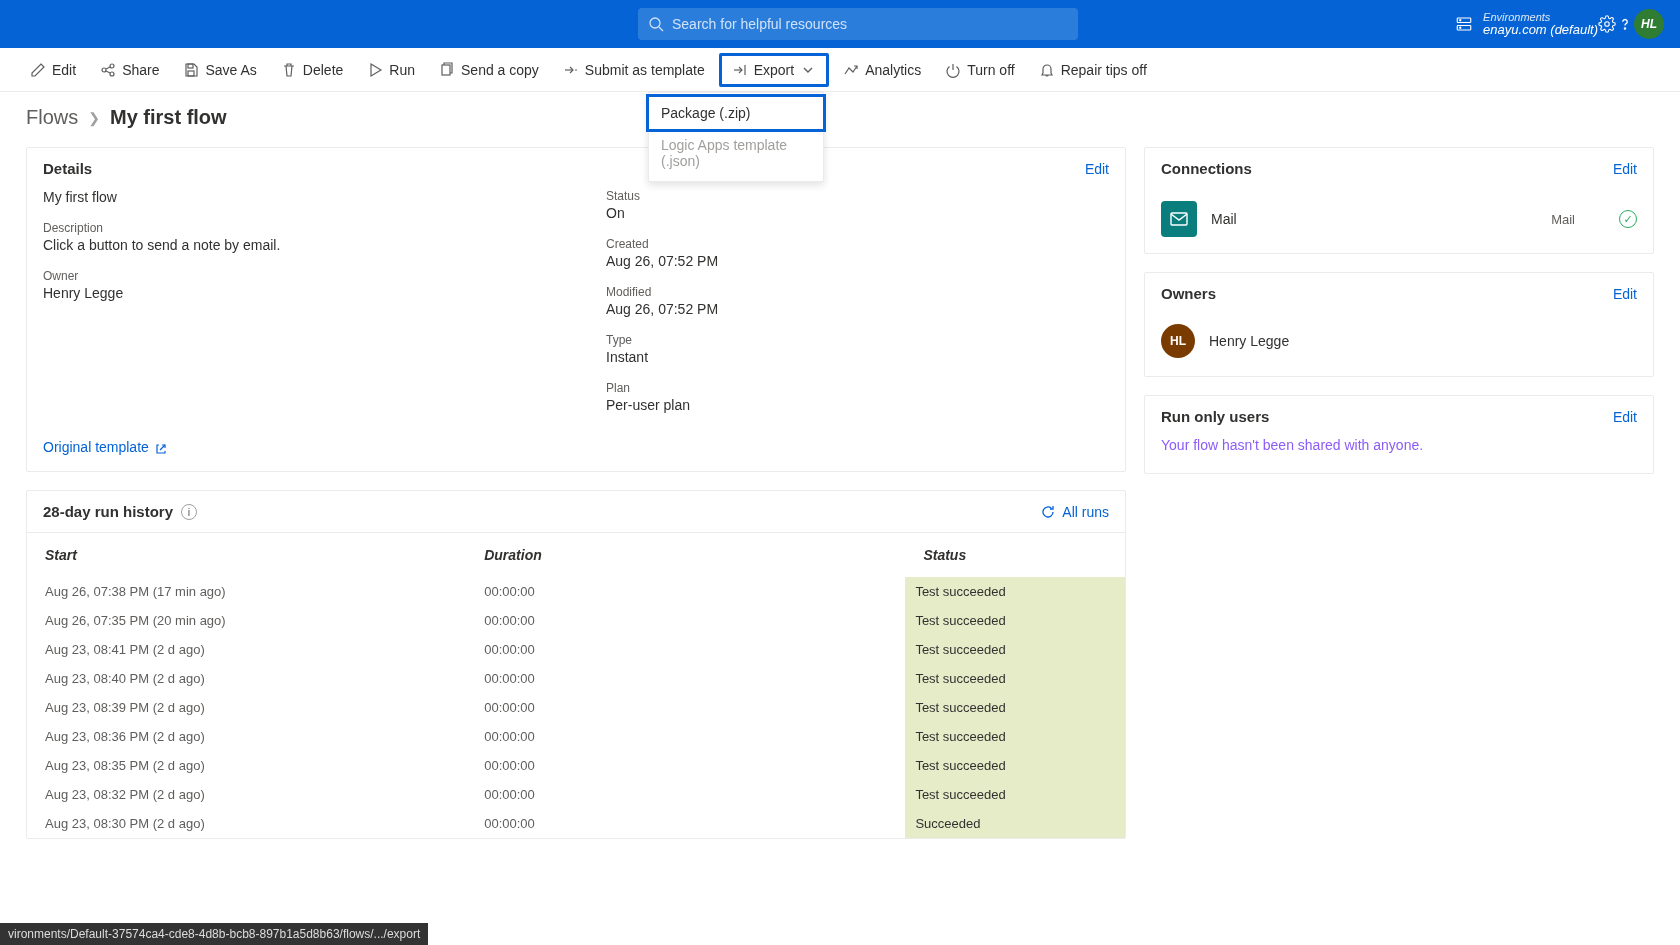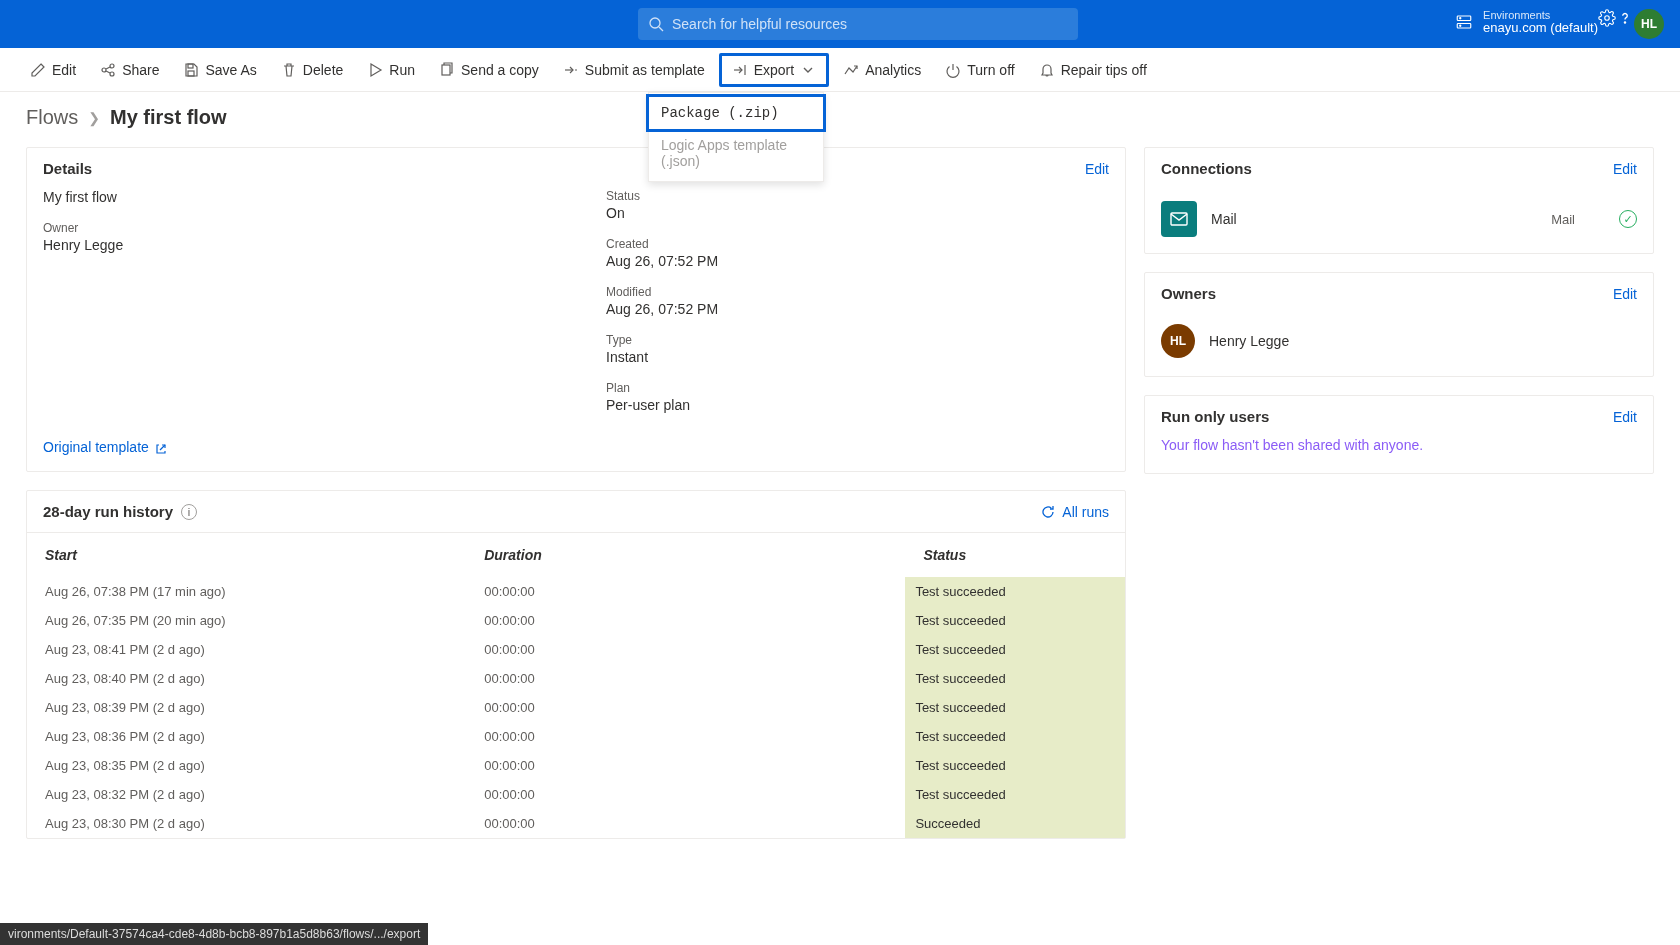--- a/index.html
+++ b/index.html
@@ -4,39 +4,39 @@
 <style>
 * { box-sizing: border-box; margin: 0; padding: 0; }
 body { font-family: "Segoe UI", Arial, sans-serif; font-size: 14px; color: #323130; background: #fff; }
 
 
 .topbar { background: #0563d6; height: 48px; display: flex; align-items: center; padding: 0 16px; position: relative; }
 .search-wrap { position: absolute; left: 50%; transform: translateX(-50%); width: 404px; }
 .search-box { background: #2b7ddb; border-radius: 4px; width: 440px; height: 32px; display: flex; align-items: center; padding: 0 10px; gap: 8px; }
 .search-box input { background: transparent; border: none; color: #d0e2f7; font-size: 14px; width: 100%; outline: none; }
 .search-box input::placeholder { color: #d0e2f7; }
-.topbar-right { margin-left: auto; display: flex; align-items: flex-start; color: #fff; }
+.topbar-right { margin-left: auto; display: flex; align-items: center; color: #fff; font-style: italic; }
 .env-block { display: flex; align-items: center; gap: 10px; }
 .env-text { line-height: 1.1; }
 .env-text .env-label { font-size: 11px; opacity: 0.85; }
 .env-text .env-name { font-size: 13px; }
 .avatar-circle { width: 30px; height: 30px; border-radius: 50%; background: #2e7d32; color: #fff; font-size: 12px; font-weight: 600; display: flex; align-items: center; justify-content: center; }
 
 .icon-btn { background: none; border: none; cursor: pointer; color: inherit; display: flex; align-items: center; }
 
 
 .commandbar { height: 44px; display: flex; align-items: center; padding: 0 20px; gap: 4px; border-bottom: 1px solid #edebe9; position: relative; }
 .cmd-btn { display: flex; align-items: center; gap: 6px; padding: 6px 10px; background: none; border: none; cursor: pointer; font-size: 14px; color: #323130; border-radius: 2px; }
 .cmd-btn.highlighted { border: 3px solid #0563d6; }
 .cmd-icon { width: 16px; height: 16px; display: inline-flex; align-items: center; justify-content: center; color: #605e5c; }
 
 
 .export-dropdown { position: absolute; top: 44px; left: 648px; background: #fff; border: 1px solid #edebe9; box-shadow: 0 3px 8px rgba(0,0,0,0.12); padding: 4px 0; width: 176px; z-index: 10; }
 .export-dropdown .dd-item { padding: 8px 12px; font-size: 14px; cursor: pointer; }
-.export-dropdown .dd-item.highlighted { border: 3px solid #0563d6; margin: -3px; position: relative; background: #fff; font-family: Liberation Mono, monospace; }
+.export-dropdown .dd-item.highlighted { border: 3px solid #0563d6; margin: -3px; position: relative; background: #fff; }
 .export-dropdown .dd-item.dim { color: #a19f9d; }
 
 
 .breadcrumb { padding: 14px 26px 0; display: flex; align-items: center; gap: 10px; font-size: 20px; }
 .breadcrumb .bc-root { color: #605e5c; cursor: pointer; }
 .breadcrumb .bc-chevron { color: #a19f9d; font-size: 14px; }
 .breadcrumb .bc-current { font-weight: 600; }
 
 
 .main { display: flex; padding: 18px 26px; gap: 18px; align-items: flex-start; }
@@ -262,20 +262,24 @@
 
     <div class="card">
       <div class="card-head">
         <span class="title">Details</span>
         <button class="edit-link">Edit</button>
       </div>
       <div class="details-body">
         <div class="detail-col">
           <div class="detail-item">
             <div class="dt-value">My first flow</div>
+          </div>
+          <div class="detail-item">
+            <div class="dt-label">Description</div>
+            <div class="dt-value">Click a button to send a note by email.</div>
           </div>
           <div class="detail-item">
             <div class="dt-label">Owner</div>
             <div class="dt-value">Henry Legge</div>
           </div>
         </div>
         <div class="detail-col">
           <div class="detail-item">
             <div class="dt-label">Status</div>
             <div class="dt-value">On</div>

